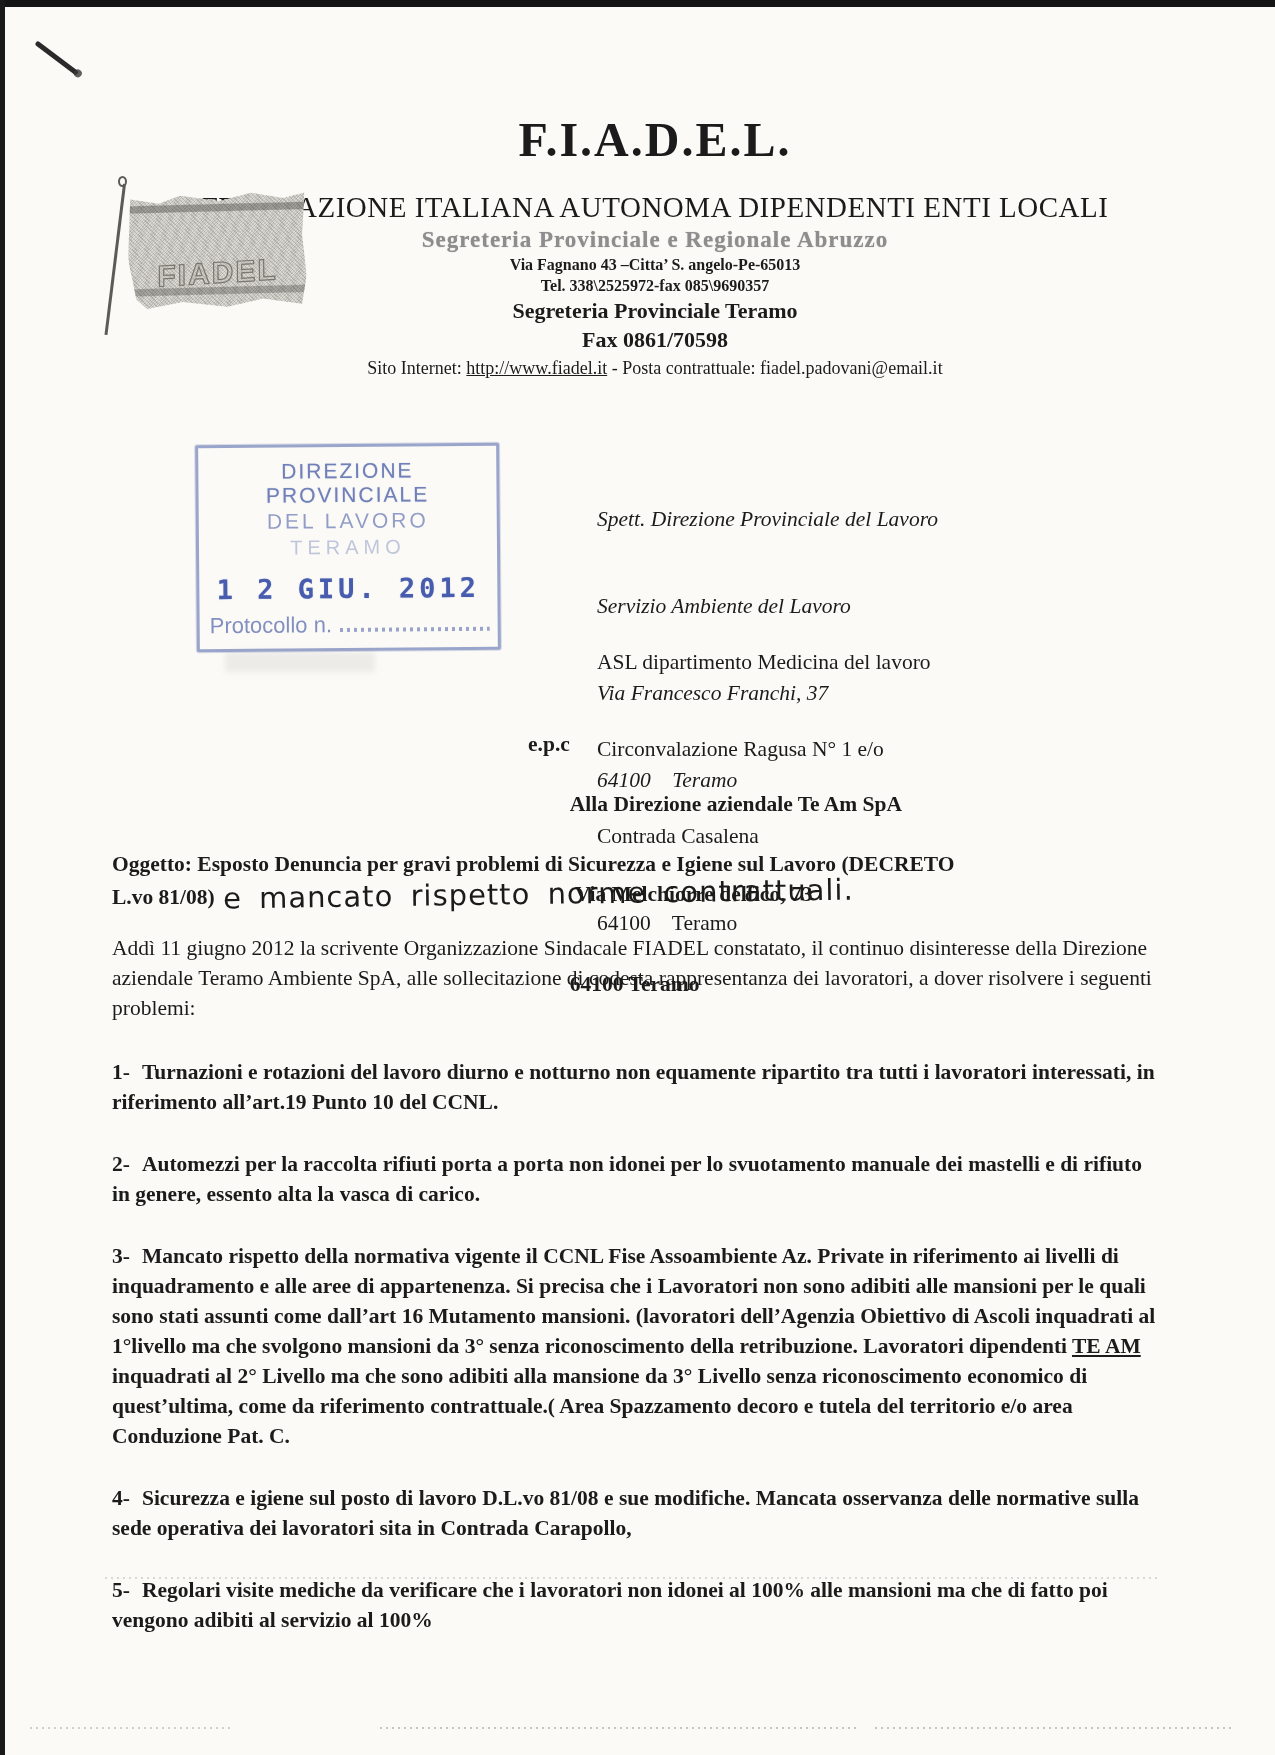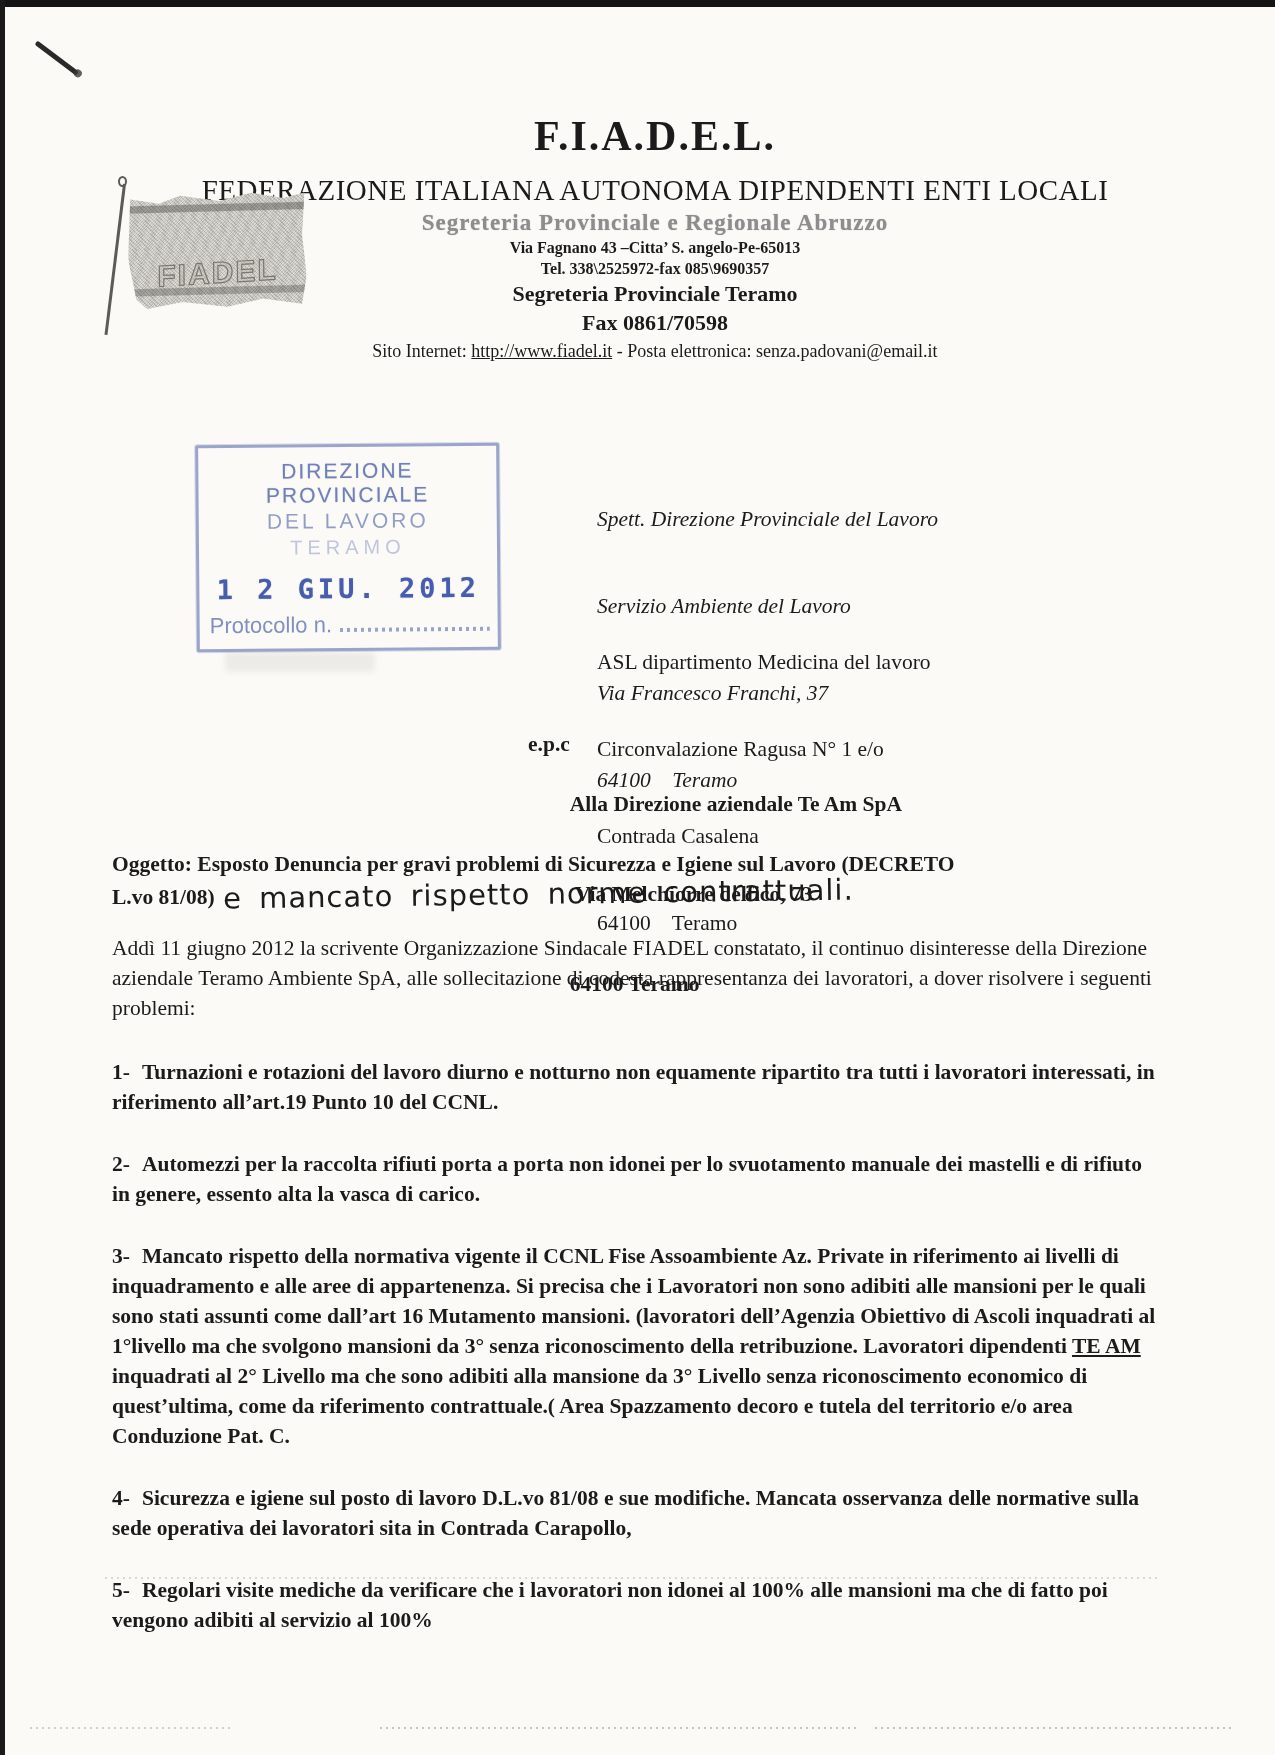--- a/index.html
+++ b/index.html
@@ -12,21 +12,21 @@
   
   .scan-edge-top { position:absolute; top:0; left:0; width:100%; height:7px; background:#141414; }
   .scan-edge-left { position:absolute; top:0; left:0; width:5px; height:100%; background:#1a1a1a; }
   .pen-stroke { position:absolute; top:40px; left:36px; width:52px; height:5px; background:#2a2a2a;
     border-radius:3px; transform:rotate(37deg); transform-origin:left center; }
   .pen-stroke::after { content:""; position:absolute; right:-4px; top:-2px; width:8px; height:8px;
     border-radius:50%; background:#3a3a3a; opacity:.8; }
 
   
   .header { position:absolute; left:140px; top:112px; width:1030px; text-align:center; }
-  .header .title { font-size:42px; font-weight:bold; letter-spacing:2px; margin-bottom:14px; }
+  .header .title { font-size:48px; font-weight:bold; letter-spacing:2px; margin-bottom:24px; }
   .header .fed { font-size:29px; letter-spacing:.5px; margin-bottom:3px; }
   .header .seg-abruzzo { font-size:23px; font-weight:bold; color:#8d8d8d; letter-spacing:1px;
     text-shadow:0 0 1px rgba(120,120,120,.6); margin-bottom:3px; }
   .header .addr, .header .tel { font-size:16px; font-weight:bold; margin-bottom:3px; }
   .header .seg-teramo, .header .fax { font-size:22px; font-weight:bold; margin-bottom:3px; }
   .header .sito { font-size:18px; margin-top:5px; }
   .header .sito .link { text-decoration:underline; }
 
   
   .logo { position:absolute; left:110px; top:176px; width:205px; height:155px; }
@@ -107,21 +107,21 @@
   <div class="pen-stroke"></div>
 
   <div class="header">
     <div class="title">F.I.A.D.E.L.</div>
     <div class="fed">FEDERAZIONE ITALIANA AUTONOMA DIPENDENTI ENTI LOCALI</div>
     <div class="seg-abruzzo">Segreteria Provinciale e Regionale Abruzzo</div>
     <div class="addr">Via Fagnano 43 –Citta’ S. angelo-Pe-65013</div>
     <div class="tel">Tel. 338\2525972-fax 085\9690357</div>
     <div class="seg-teramo">Segreteria Provinciale Teramo</div>
     <div class="fax">Fax 0861/70598</div>
-    <div class="sito"><span>Sito Internet: </span><span class="link">http://www.fiadel.it</span><span> - Posta elettronica: senza.padovani@email.it</span></div>
+    <div class="sito"><span>Sito Internet: </span><span class="link">http://www.fiadel.it</span><span> - Posta contrattuale: fiadel.padovani@email.it</span></div>
   </div>
 
   <div class="logo">
     <div class="knob"></div>
     <div class="pole"></div>
     <div class="flag">
       <div class="flag-label">FIADEL</div>
     </div>
   </div>
 

